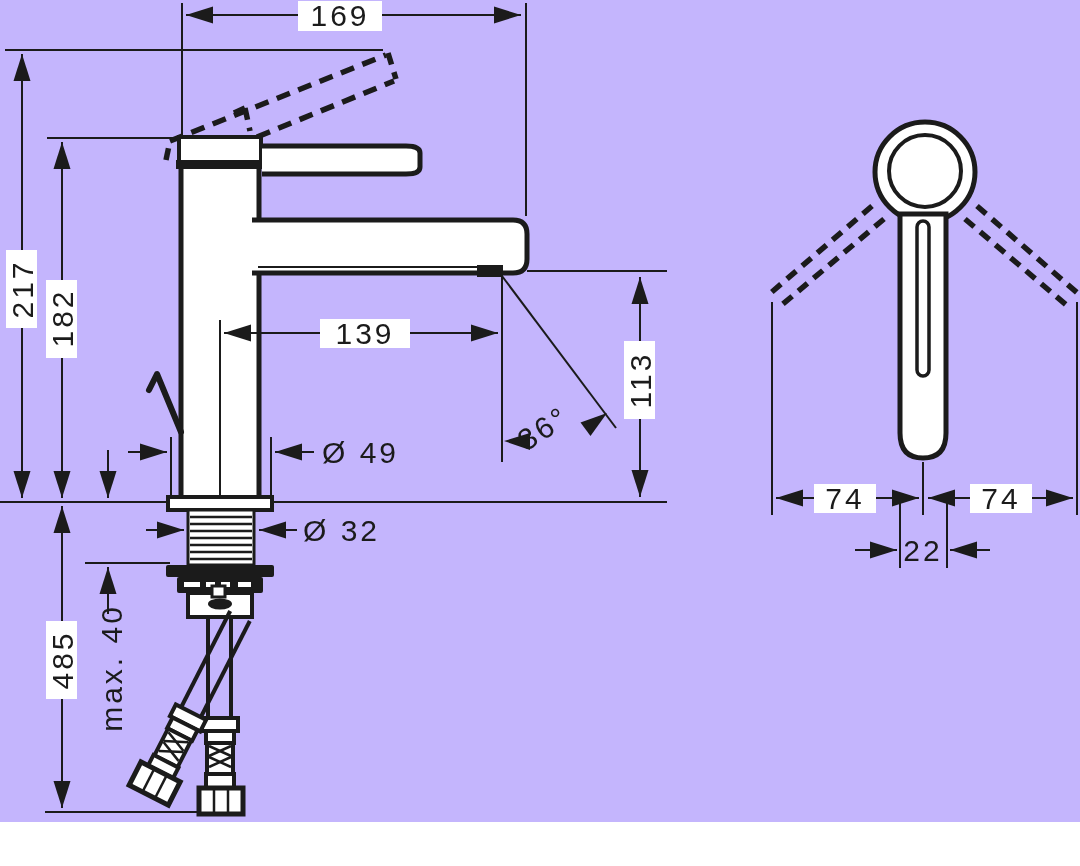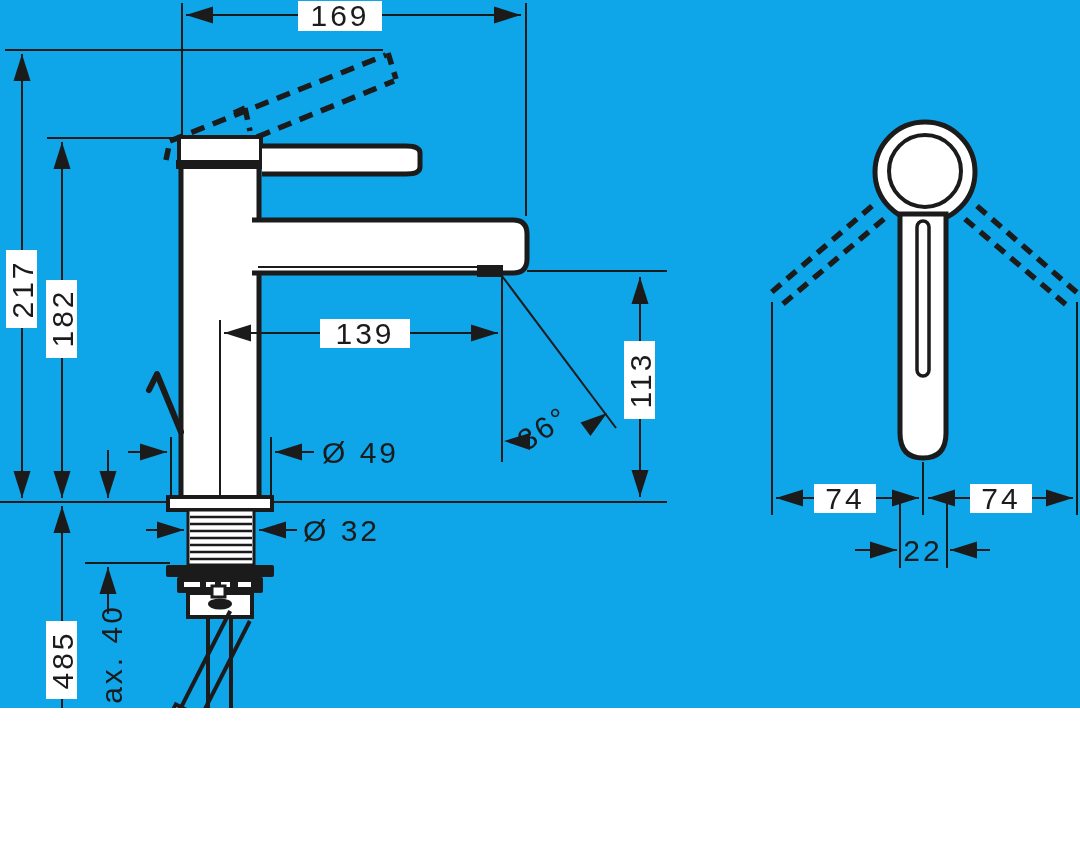--- a/index.html
+++ b/index.html
@@ -1,16 +1,16 @@
 <!DOCTYPE html>
 <html><head>
 <meta charset="utf-8">
 <style>
   html,body{margin:0;padding:0;background:#ffffff;}
-  .stage{width:1080px;height:708px;position:relative;background:#0ea5e9;overflow:hidden;}
+  .stage{width:1080px;height:822px;position:relative;background:#c4b5fd;overflow:hidden;}
   svg{display:block;}
   .s5f{fill:#ffffff;stroke:#1b1b1b;stroke-width:5;}
   .s4f{fill:#ffffff;stroke:#1b1b1b;stroke-width:4;}
   .s3f{fill:#ffffff;stroke:#1b1b1b;stroke-width:3;}
   .thin{fill:none;stroke:#1b1b1b;stroke-width:2;}
   .t25{fill:none;stroke:#1b1b1b;stroke-width:2.5;}
   .dash{fill:none;stroke:#1b1b1b;stroke-width:5.5;stroke-dasharray:14 9;}
   .dash2{fill:none;stroke:#1b1b1b;stroke-width:5.5;stroke-dasharray:12 8;}
   .fillk{fill:#1b1b1b;stroke:none;}
   .mask{fill:#ffffff;stroke:none;}

